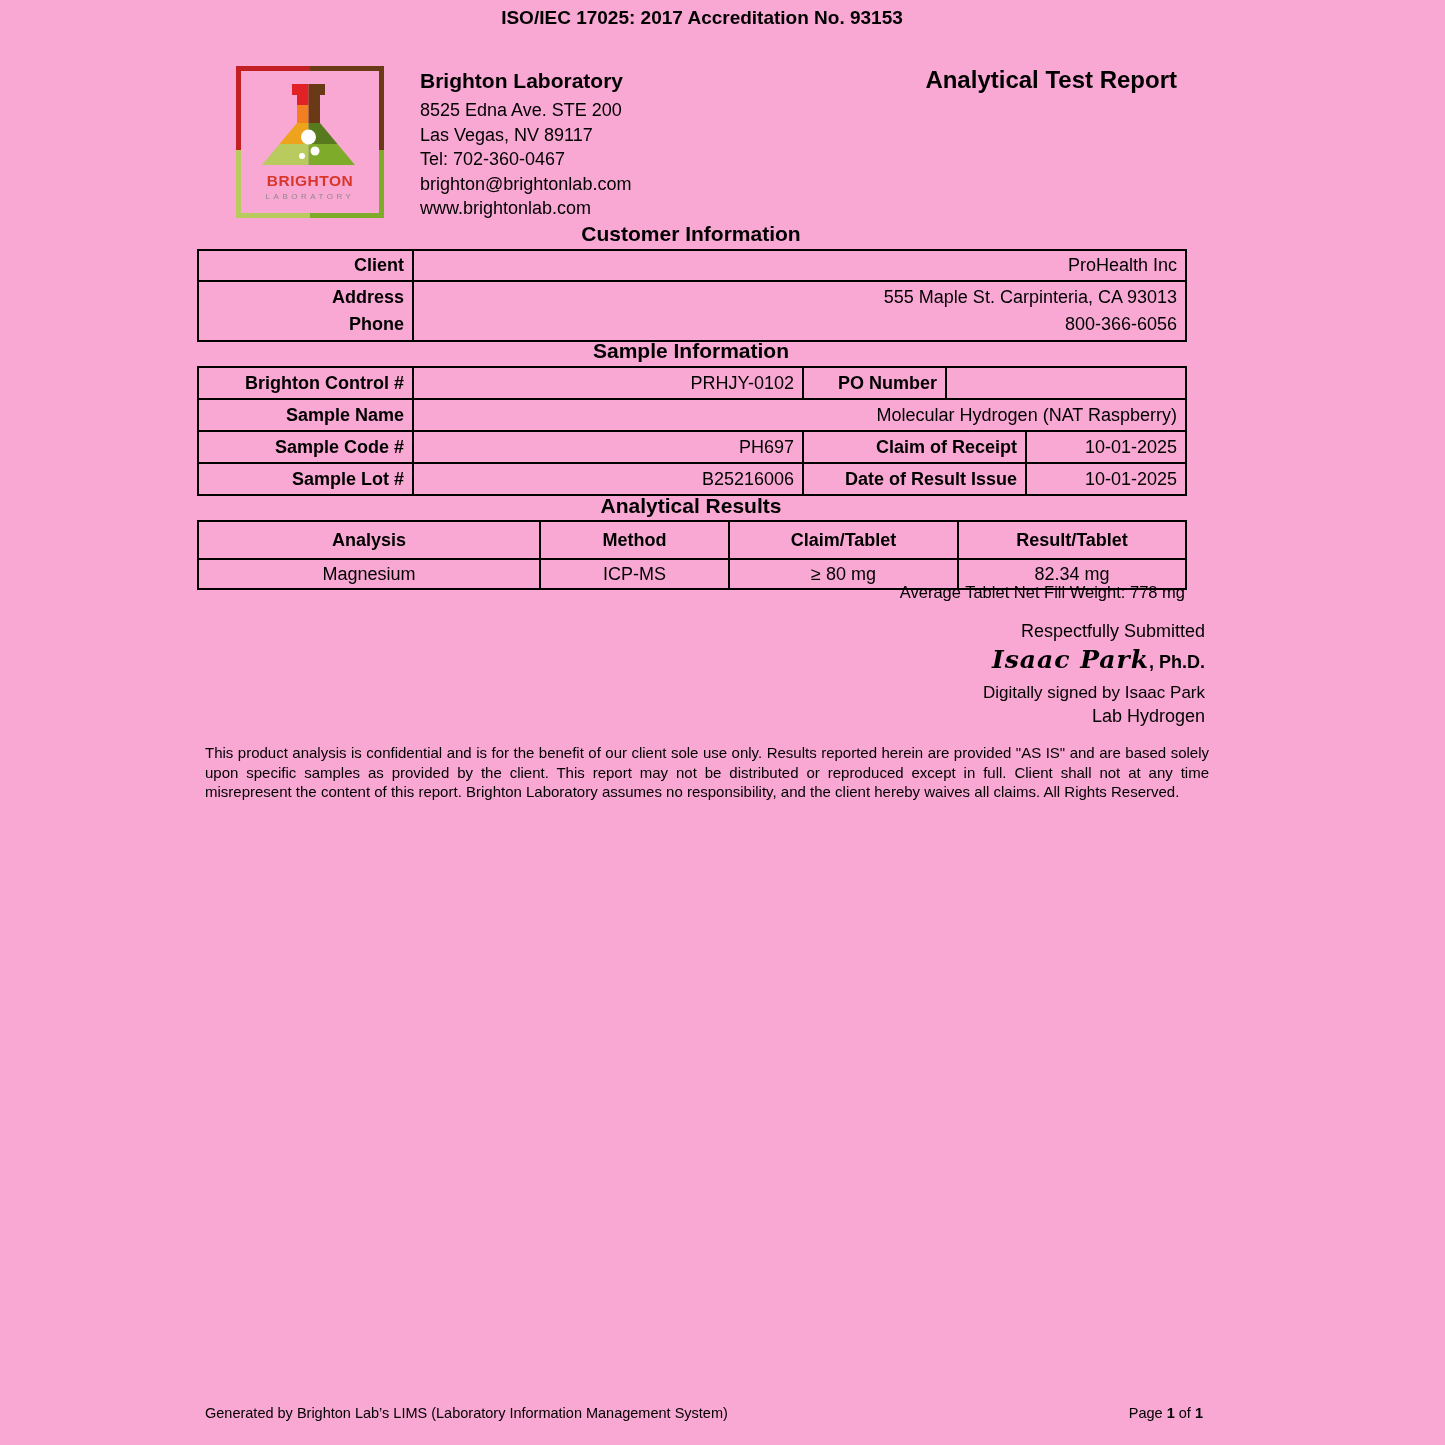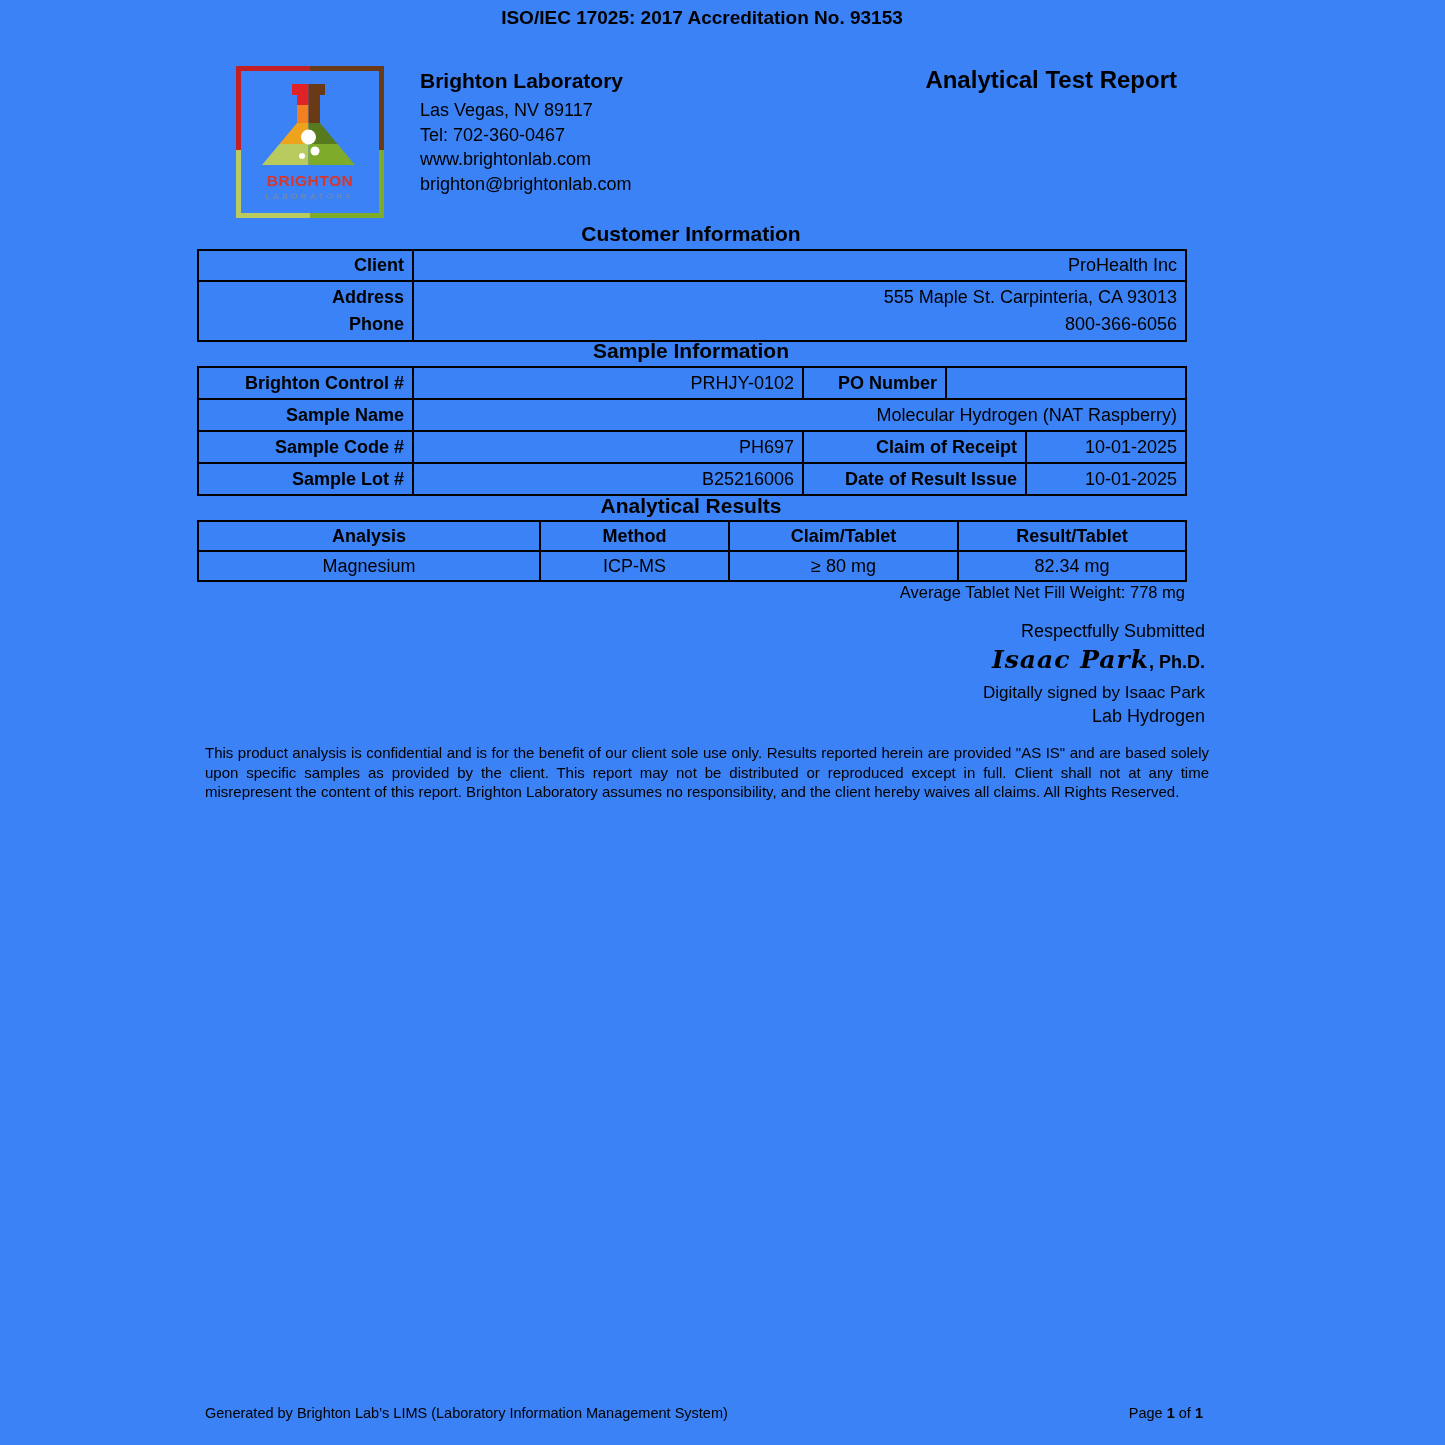--- a/index.html
+++ b/index.html
@@ -4,21 +4,21 @@
 <style>
   * { box-sizing: border-box; margin: 0; padding: 0; }
   html, body { background: #fff; }
   body {
     width: 1445px; height: 1445px;
     font-family: "Liberation Sans", sans-serif;
     color: #000;
     position: relative;
     overflow: hidden;
   }
-  .page { position: absolute; inset: 0; background: #3b82f6; }
+  .page { position: absolute; inset: 0; background: #f9a8d4; }
 
   
   .accreditation {
     position: absolute; top: 7px; left: 197px; width: 1010px;
     text-align: center; font-size: 19px; font-weight: bold;
   }
   .logo-wrap { position: absolute; left: 236px; top: 66px; width: 148px; height: 192px; }
   .lab-info { position: absolute; left: 420px; top: 67px; width: 470px; }
   .lab-name { font-size: 21px; font-weight: bold; line-height: 27px; margin-bottom: 4px; }
   .lab-line { font-size: 18px; line-height: 24.6px; }
@@ -127,24 +127,25 @@
       <circle cx="79" cy="85" r="4.5" fill="#ffffff"></circle>
       <circle cx="66" cy="90" r="3" fill="#ffffff"></circle>
 
       <text x="74" y="120" text-anchor="middle" font-family="Liberation Sans, sans-serif" font-size="15.5" font-weight="bold" letter-spacing="0.5" fill="#d7372b">BRIGHTON</text>
       <text x="74" y="133" text-anchor="middle" font-family="Liberation Sans, sans-serif" font-size="8" letter-spacing="3.5" fill="#8a8a8a">LABORATORY</text>
     </svg>
   </div>
 
   <div class="lab-info">
     <div class="lab-name">Brighton Laboratory</div>
+    <div class="lab-line">8525 Edna Ave. STE 200</div>
     <div class="lab-line">Las Vegas, NV 89117</div>
     <div class="lab-line">Tel: 702-360-0467</div>
+    <div class="lab-line">brighton@brightonlab.com</div>
     <div class="lab-line">www.brightonlab.com</div>
-    <div class="lab-line">brighton@brightonlab.com</div>
   </div>
 
   <div class="report-title">Analytical Test Report</div>
 
   <div class="section-heading h-customer">Customer Information</div>
   <table class="t-customer">
     <colgroup>
         <col style="width:215px">
         <col style="width:773px">
       </colgroup>
@@ -203,21 +204,21 @@
 
   <div class="section-heading h-results">Analytical Results</div>
   <table class="t-results">
     <colgroup>
       <col style="width:342px">
         <col style="width:189px">
         <col style="width:229px">
         <col style="width:228px">
     </colgroup>
     <tbody>
-        <tr style="height:30px">
+        <tr style="height:38px">
       <td class="hdr">Analysis</td>
       <td class="hdr">Method</td>
       <td class="hdr">Claim/Tablet</td>
       <td class="hdr">Result/Tablet</td>
     </tr>
     <tr style="height:30px">
       <td>Magnesium</td>
       <td>ICP-MS</td>
       <td>≥ 80 mg</td>
       <td>82.34 mg</td>

